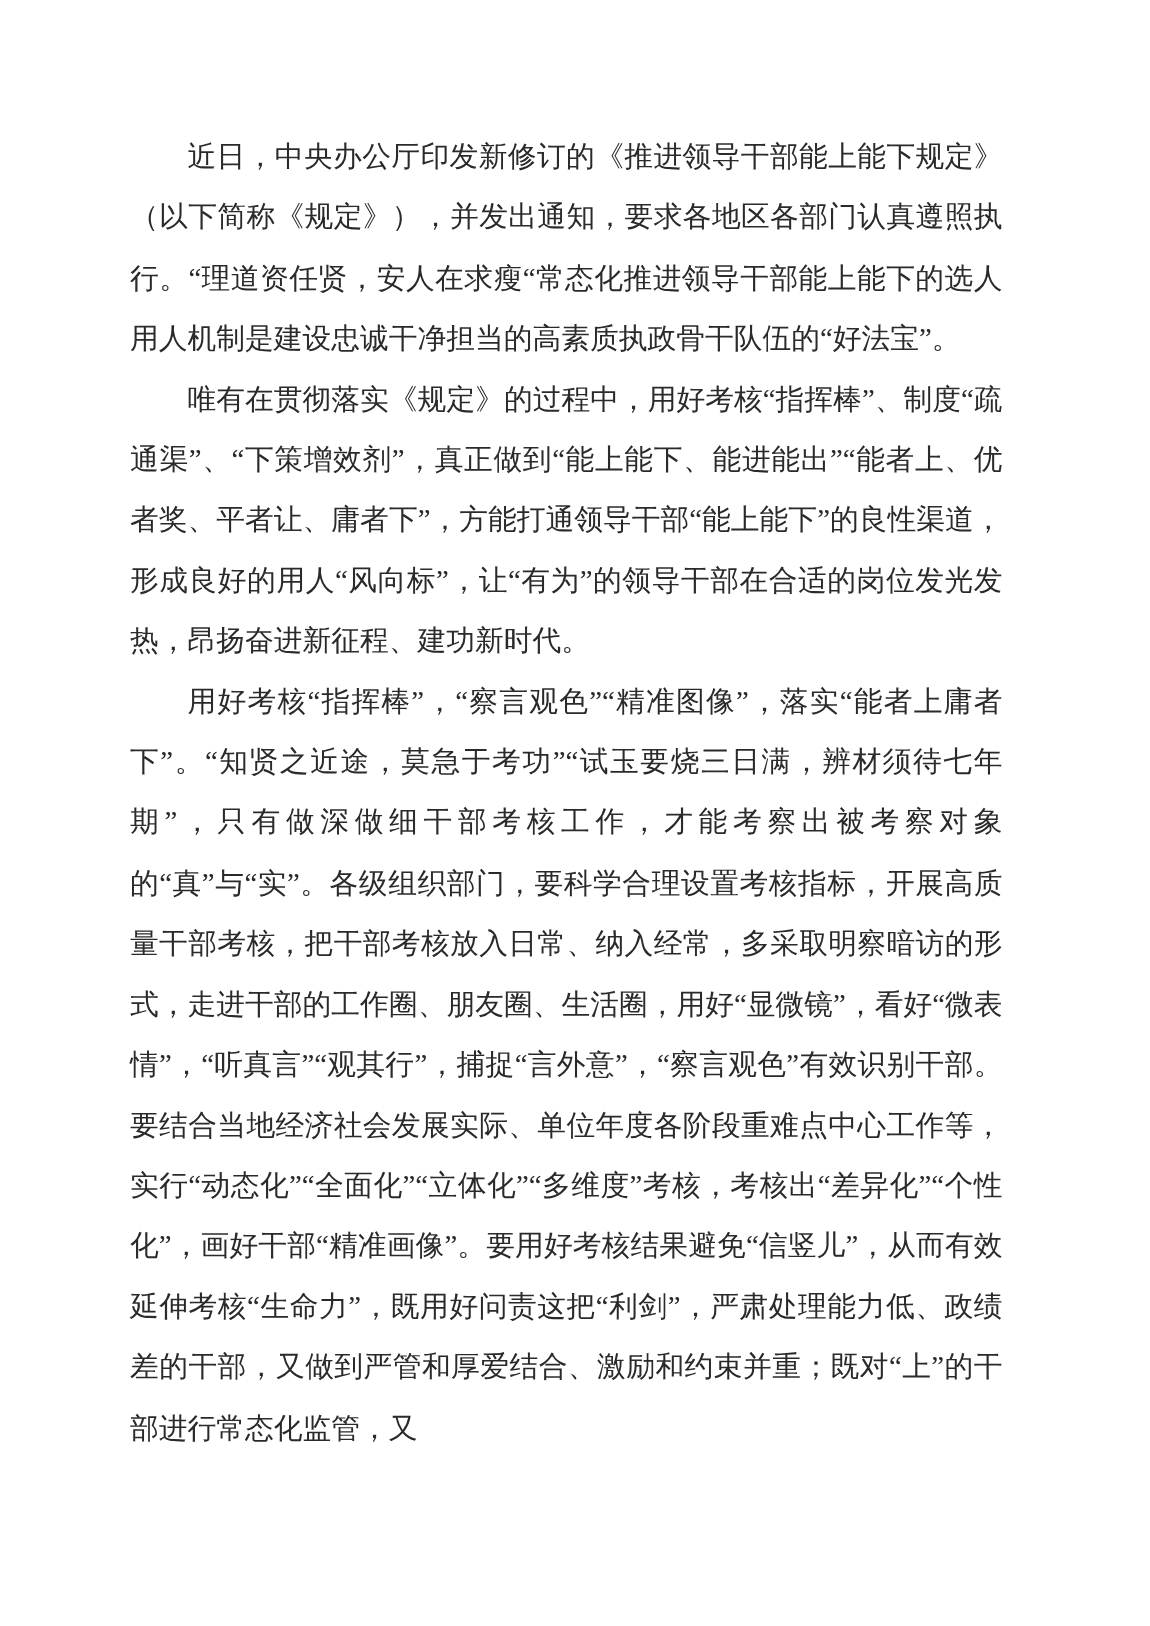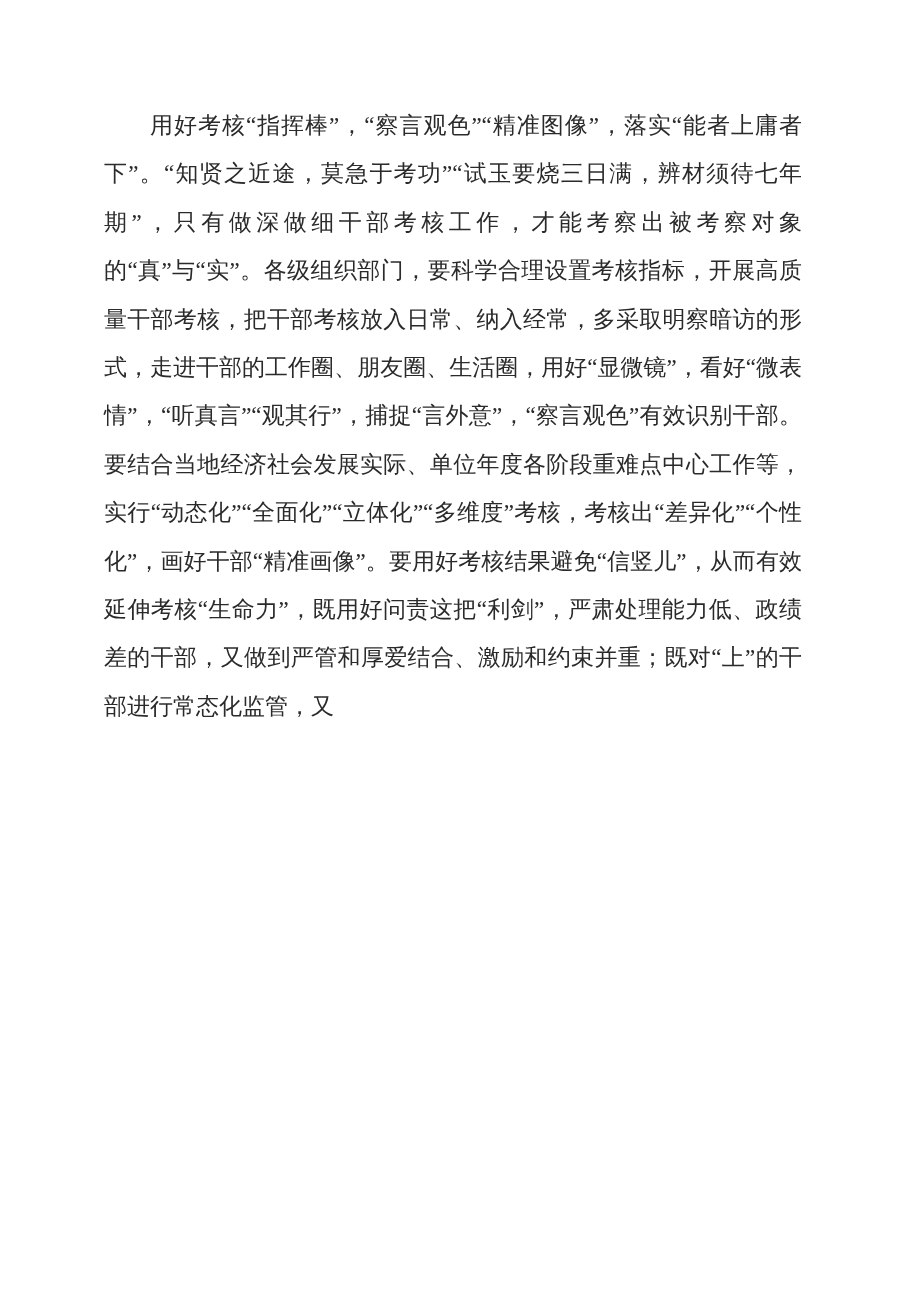--- a/index.html
+++ b/index.html
@@ -32,15 +32,17 @@
     letter-spacing: 0;
     word-break: break-all;
     font-weight: 400;
   }
 </style>
 </head>
 <body>
 
 <div class="page">
   <div class="doc-content">
+    <p>近日，中央办公厅印发新修订的《推进领导干部能上能下规定》（以下简称《规定》），并发出通知，要求各地区各部门认真遵照执行。“理道资任贤，安人在求瘦“常态化推进领导干部能上能下的选人用人机制是建设忠诚干净担当的高素质执政骨干队伍的“好法宝”。</p>
+    <p>唯有在贯彻落实《规定》的过程中，用好考核“指挥棒”、制度“疏通渠”、“下策增效剂”，真正做到“能上能下、能进能出”“能者上、优者奖、平者让、庸者下”，方能打通领导干部“能上能下”的良性渠道，形成良好的用人“风向标”，让“有为”的领导干部在合适的岗位发光发热，昂扬奋进新征程、建功新时代。</p>
     <p>用好考核“指挥棒”，“察言观色”“精准图像”，落实“能者上庸者下”。“知贤之近途，莫急于考功”“试玉要烧三日满，辨材须待七年期”，只有做深做细干部考核工作，才能考察出被考察对象的“真”与“实”。各级组织部门，要科学合理设置考核指标，开展高质量干部考核，把干部考核放入日常、纳入经常，多采取明察暗访的形式，走进干部的工作圈、朋友圈、生活圈，用好“显微镜”，看好“微表情”，“听真言”“观其行”，捕捉“言外意”，“察言观色”有效识别干部。要结合当地经济社会发展实际、单位年度各阶段重难点中心工作等，实行“动态化”“全面化”“立体化”“多维度”考核，考核出“差异化”“个性化”，画好干部“精准画像”。要用好考核结果避免“信竖儿”，从而有效延伸考核“生命力”，既用好问责这把“利剑”，严肃处理能力低、政绩差的干部，又做到严管和厚爱结合、激励和约束并重；既对“上”的干部进行常态化监管，又</p>
   </div>
 </div>
 
 </body></html>

